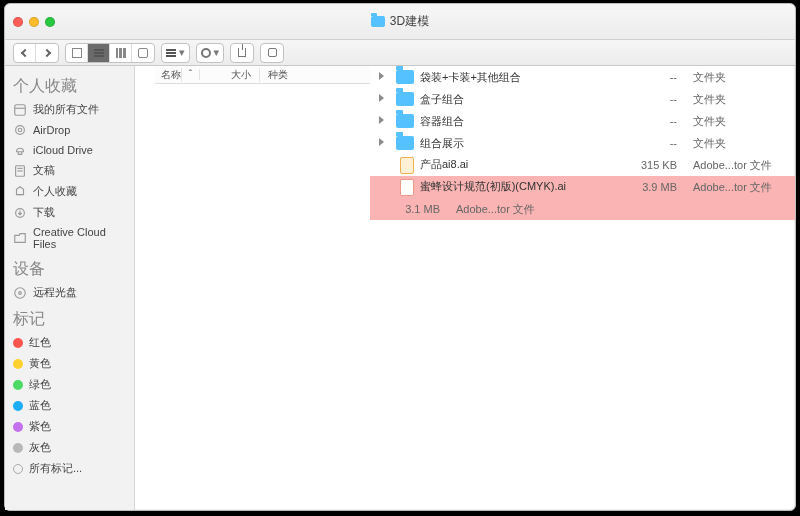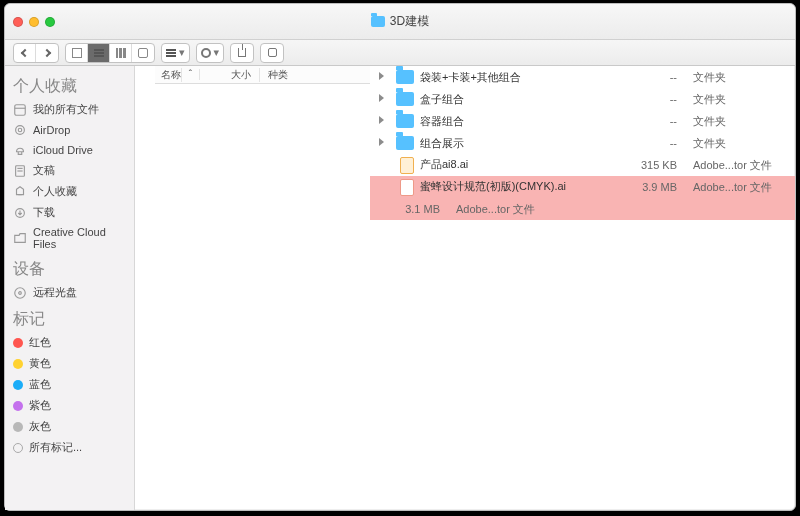--- a/index.html
+++ b/index.html
@@ -223,20 +223,24 @@
       <div id="sb-tag">
           <div class="sb-item">
             <span class="dot red"></span>
             <span>红色</span>
           </div>
           <div class="sb-item">
             <span class="dot yellow"></span>
             <span>黄色</span>
           </div>
           <div class="sb-item">
+            <span class="dot green"></span>
+            <span>绿色</span>
+          </div>
+          <div class="sb-item">
             <span class="dot blue"></span>
             <span>蓝色</span>
           </div>
           <div class="sb-item">
             <span class="dot purple"></span>
             <span>紫色</span>
           </div>
           <div class="sb-item">
             <span class="dot gray"></span>
             <span>灰色</span>

